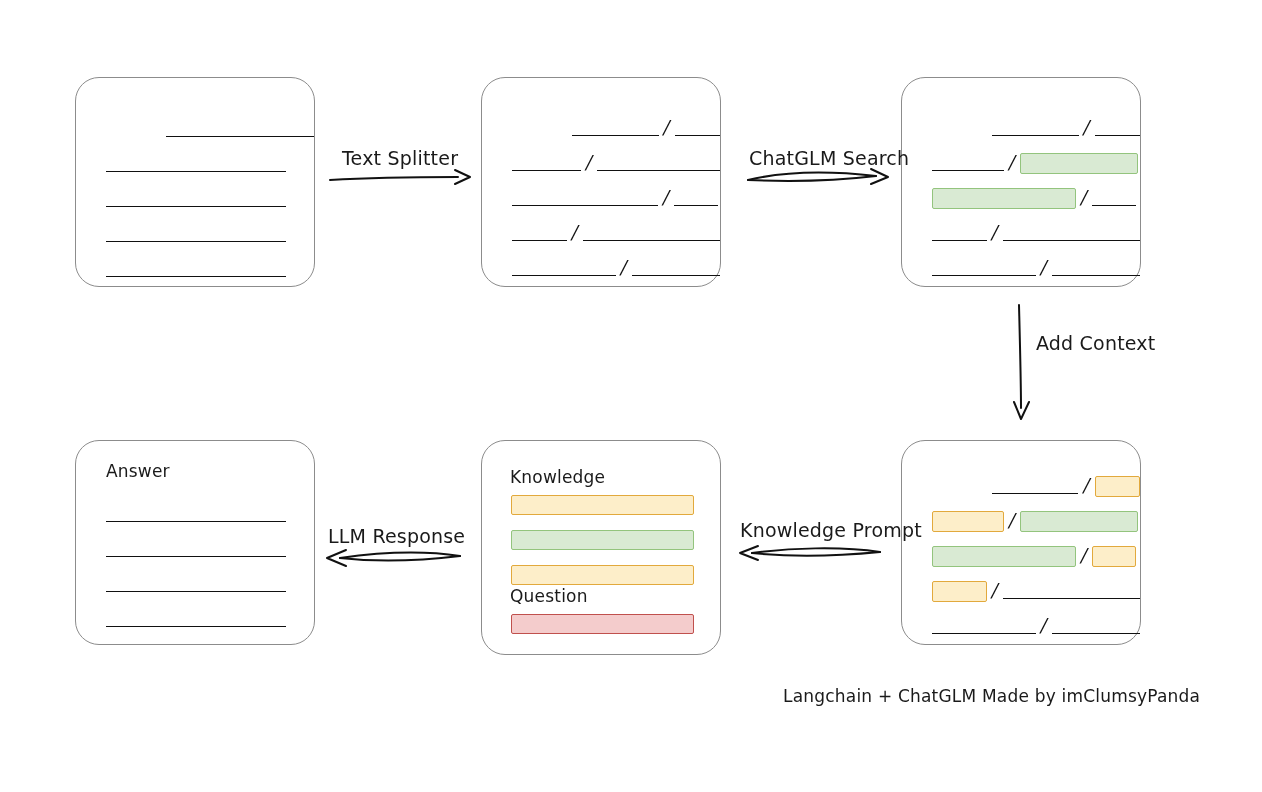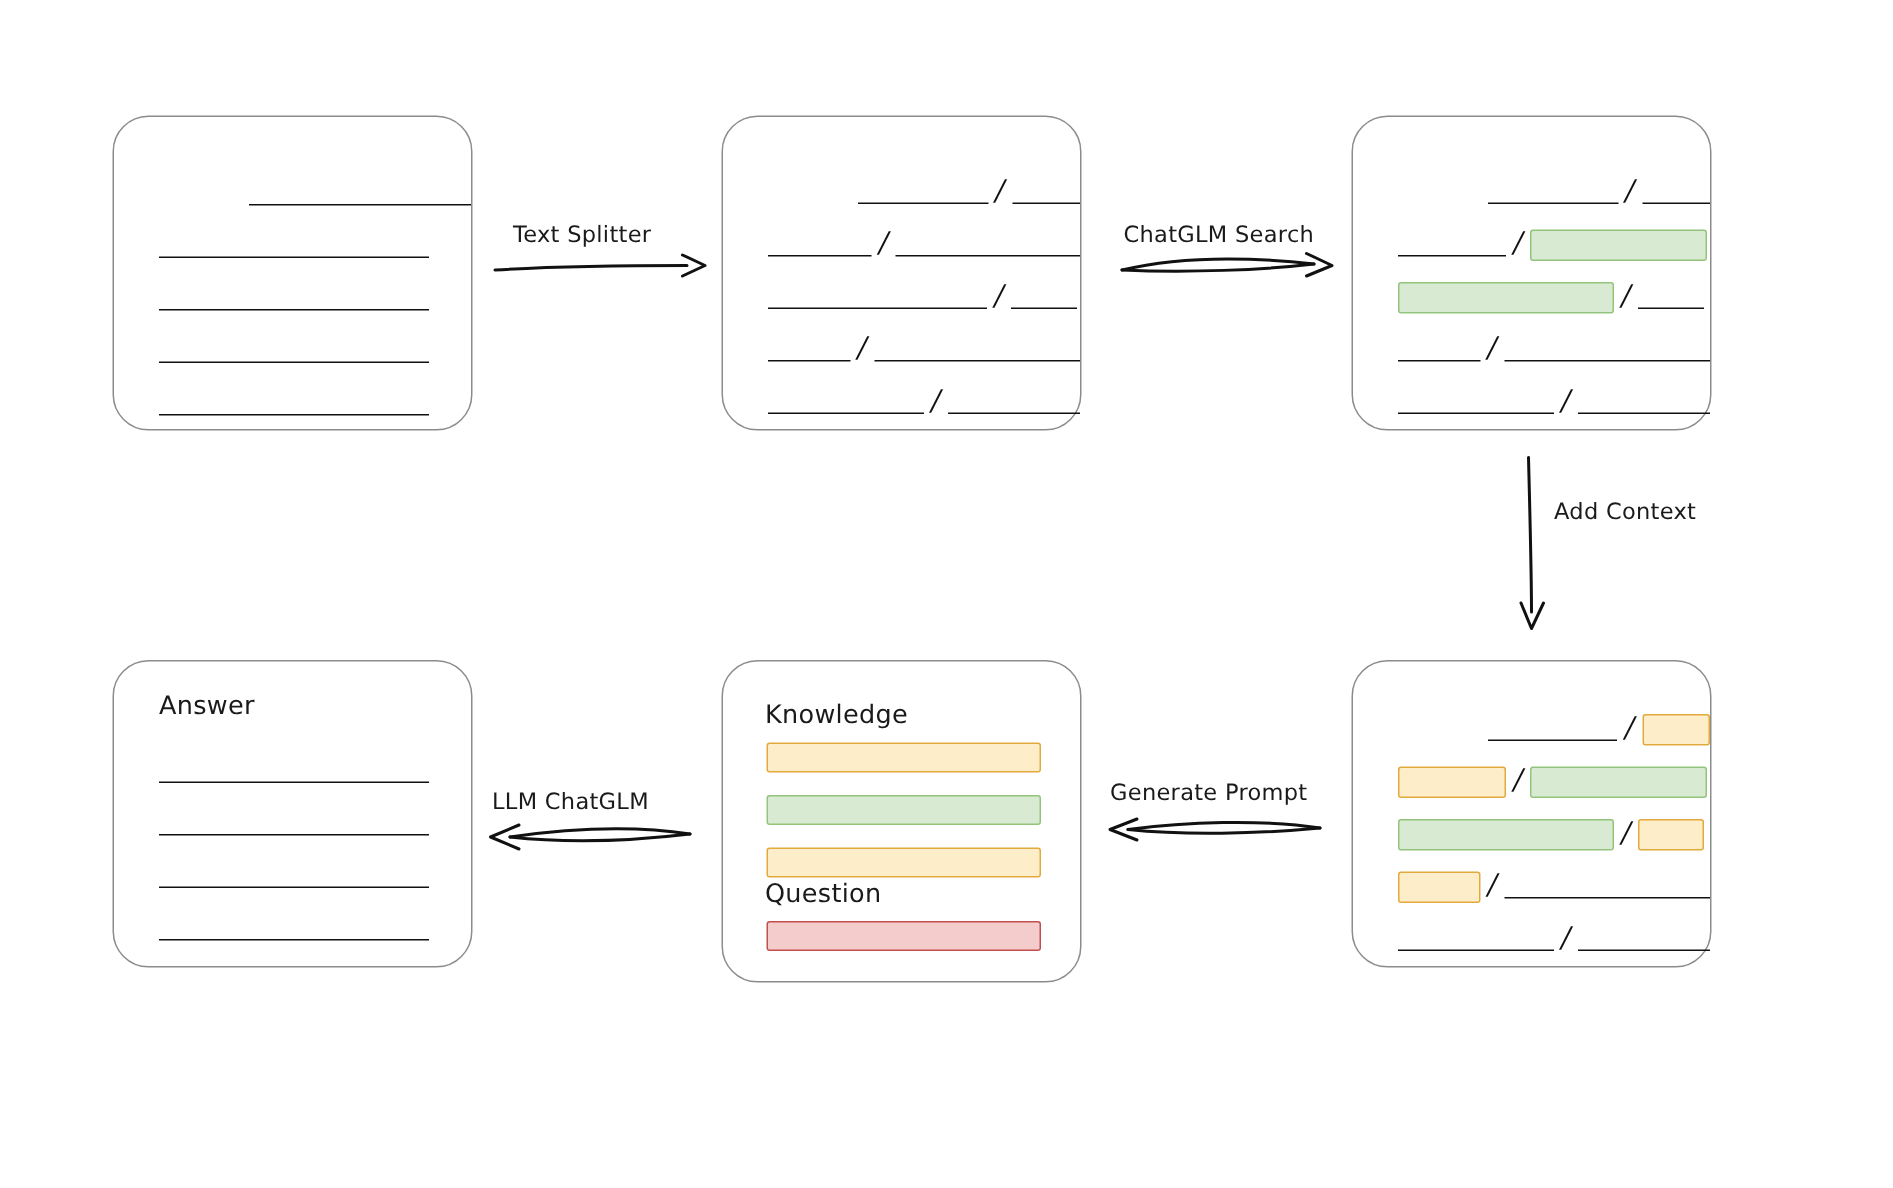--- a/index.html
+++ b/index.html
@@ -88,21 +88,21 @@
     position: absolute;
     font-family: "DejaVu Sans", sans-serif;
     font-size: 17px;
     color: #1a1a1a;
     letter-spacing: .2px;
     white-space: nowrap;
   }
   .edge-label {
     position: absolute;
     font-family: "DejaVu Sans", sans-serif;
-    font-size: 15px;
+    font-size: 19px;
     color: #1a1a1a;
     letter-spacing: .2px;
     white-space: nowrap;
   }
   .footer-note {
     position: absolute;
     font-family: "DejaVu Sans", sans-serif;
     font-size: 17px;
     color: #1a1a1a;
     letter-spacing: .2px;
@@ -263,24 +263,25 @@
         </div>
       </div>
   </div>
 
   <div class="edge-label" style="left:342px; top:147px;">Text Splitter</div>
 
   <div class="edge-label" style="left:749px; top:147px;">ChatGLM Search</div>
 
   <div class="edge-label" style="left:1036px; top:332px;">Add Context</div>
 
-  <div class="edge-label" style="left:740px; top:519px;">Generate Prompt</div>
-
-  <div class="edge-label" style="left:328px; top:525px;">LLM ChatGLM</div>
-
+  <div class="edge-label" style="left:740px; top:519px;">Knowledge Prompt</div>
+
+  <div class="edge-label" style="left:328px; top:525px;">LLM Response</div>
+
+  <div class="footer-note" style="left:783px; top:686px;">Langchain + ChatGLM Made by imClumsyPanda</div>
 
   <svg id="arrows" viewBox="0 0 1262 792" xmlns="http://www.w3.org/2000/svg">
 
     <g>
       <path d="M330 180 C 380 177, 420 177, 458 177" fill="none" stroke="#111111" stroke-width="2" stroke-linecap="round"></path>
       <path d="M455 170 L 470 177 L 455 184" fill="none" stroke="#111111" stroke-width="2" stroke-linejoin="round" stroke-linecap="round"></path>
     </g>
 
     <g>
       <path d="M748 180 C 790 170, 840 172, 876 176" fill="none" stroke="#111111" stroke-width="2" stroke-linecap="round"></path>

